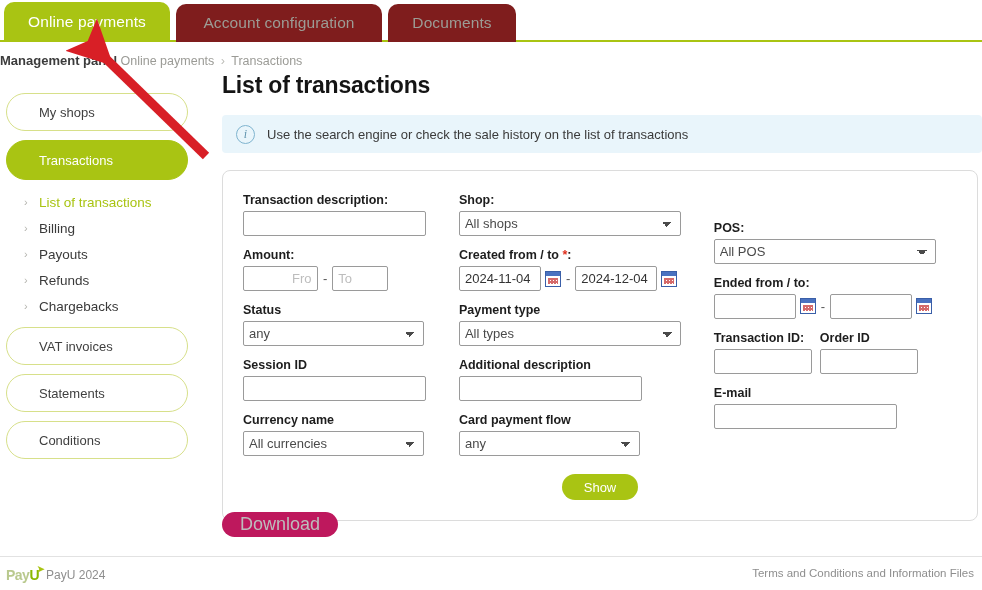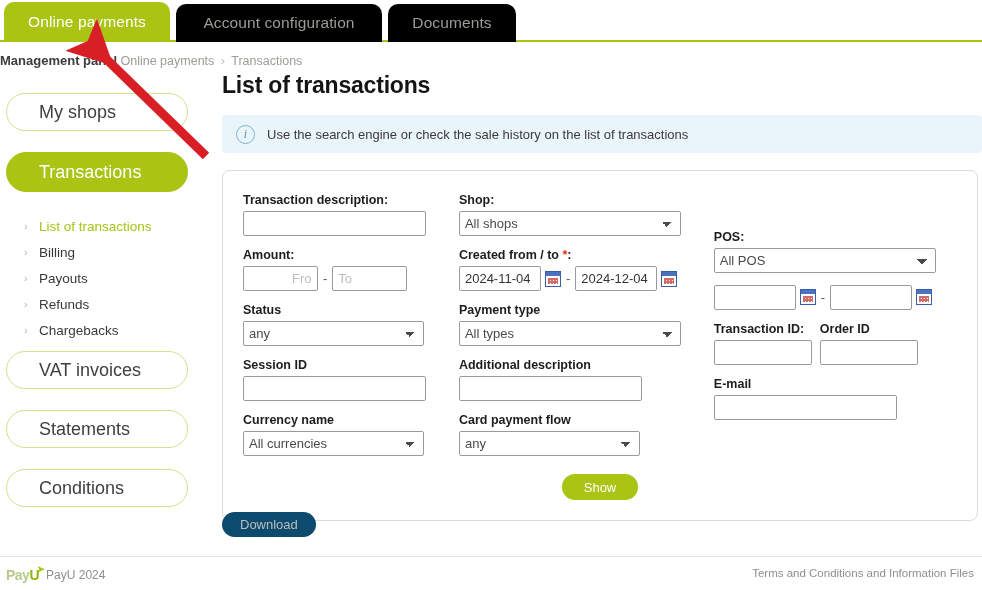--- a/index.html
+++ b/index.html
@@ -21,42 +21,42 @@
     position: absolute; top: 4px; height: 38px;
     border-radius: 10px 10px 0 0;
     display: flex; align-items: center; justify-content: center;
     font-size: 15.5px; letter-spacing: 0.1px;
     user-select: none;
   }
   .tab.active {
     background: #a9c413; color: #ffffff;
     left: 4px; width: 166px; top: 2px; height: 40px;
   }
-  .tab.inactive { background: #000000; color: #9c9c95; }
+  .tab.inactive { background: #7f1d1d; color: #9c9c95; }
   #tab-account { left: 176px; width: 206px; }
   #tab-documents { left: 388px; width: 128px; }
 
   
   .breadcrumb {
     position: absolute; left: 0; top: 53px;
     font-size: 12.5px; color: #9b9b96;
     white-space: nowrap;
   }
   .breadcrumb .crumb-strong {
     color: #3c3c3c; font-weight: bold; font-size: 13px;
   }
   .breadcrumb .sep { color: #bdbdb8; padding: 0 3px; }
 
   
   .sidebar { position: absolute; left: 6px; top: 93px; width: 182px; }
   .nav-pill {
     height: 38px; border-radius: 19px;
     display: flex; align-items: center;
     padding-left: 32px;
-    font-size: 18px; margin-bottom: 21px;
+    font-size: 13px; margin-bottom: 9px;
     border: 1px solid #d7e08a; background: #fff; color: #3f3f3f;
   }
   .nav-pill.active {
     background: #a9c413; border-color: #a9c413; color: #ffffff;
     height: 40px; border-radius: 20px;
   }
   .sub-list { margin: 6px 0 8px 0; }
   .sub-item {
     display: flex; align-items: center;
     font-size: 13.5px; color: #3a3a3a;
@@ -147,23 +147,23 @@
   .show-wrap { text-align: center; margin-top: 6px; }
   .btn-show {
     background: #a9c413; color: #fff; border: none;
     border-radius: 14px; height: 26px; padding: 0 22px;
     font-size: 13px; font-family: "Liberation Sans", sans-serif;
     cursor: pointer;
   }
 
   .btn-download {
     position: absolute; left: 222px; top: 512px;
-    background: #0c4a6e; color: #bdbdbd; border: none;
+    background: #be185d; color: #bdbdbd; border: none;
     border-radius: 14px; height: 25px; padding: 0 18px;
-    font-size: 13px; font-family: "Liberation Sans", sans-serif;
+    font-size: 18px; font-family: "Liberation Sans", sans-serif;
   }
 
   
   .footer {
     position: absolute; left: 0; top: 556px; width: 982px; height: 34px;
     border-top: 1px solid #e2e2e2;
   }
   .footer-left {
     position: absolute; left: 6px; top: 10px;
     display: flex; align-items: center; font-size: 12px; color: #8e8e8e;
@@ -270,21 +270,21 @@
           <div class="fld">
             <span class="lbl">Transaction description:</span>
             <input class="ti" type="text" style="width: 183px;" value="">
           </div>
 
           <div class="fld">
             <span class="lbl">Amount:</span>
             <div class="row-inline">
               <input class="ti" type="text" style="width: 75px; padding-left: 48px;" placeholder="From">
               <span class="dash">-</span>
-              <input class="ti" type="text" style="width: 75px;" placeholder="To">
+              <input class="ti" type="text" style="width: 56px;" placeholder="To">
             </div>
           </div>
 
           <div class="fld">
             <span class="lbl">Status</span>
             <select class="ti" style="width:181px">
               <option>any</option>
             </select>
           </div>
 
@@ -342,20 +342,21 @@
 
         <div class="col col3">
           <div class="fld">
             <span class="lbl">POS:</span>
             <select class="ti" style="width:222px">
               <option>All POS</option>
             </select>
           </div>
 
           <div class="fld">
+            <span class="lbl">Ended from / to:</span>
             <div class="row-inline">
               <input class="ti" type="text" style="width: 82px;" value="">
               <button class="cal-btn"></button>
               <span class="dash">-</span>
               <input class="ti" type="text" style="width: 82px;" value="">
               <button class="cal-btn"></button>
             </div>
           </div>
 
           <div class="fld">

